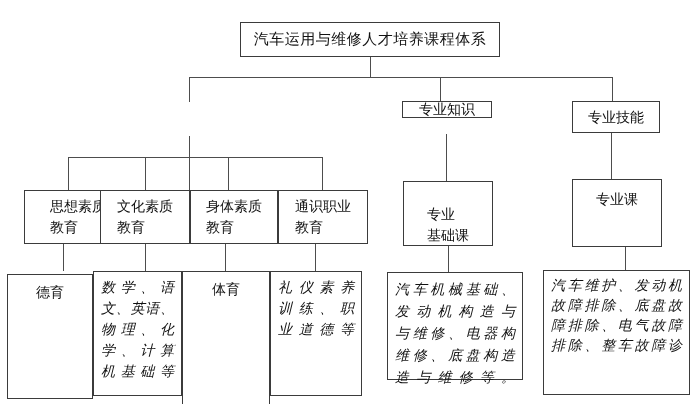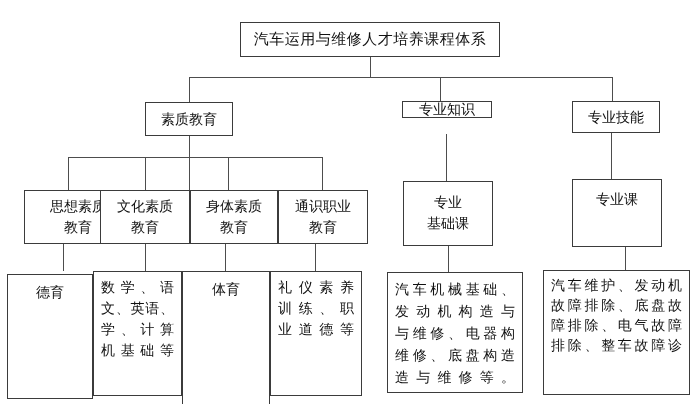--- a/index.html
+++ b/index.html
@@ -7,28 +7,27 @@
     position:relative; width:696px; height:404px; background:#ffffff;
     font-family:"DejaVu Sans","Liberation Sans",sans-serif;
     color:#111111; overflow:hidden;
   }
   .box {
     position:absolute; box-sizing:border-box;
     border:1px solid #3b3b3b; background:#ffffff;
     font-size:14px; line-height:21px; color:#111111;
     white-space:pre-line;
     display:flex; align-items:center; justify-content:center;
-    text-align:center;
   }
   .box.top { align-items:flex-start; padding-top:7px; }
   .box.block {
     display:block; text-align:left; padding:5px 7px;
     line-height:21px;
   }
-  .jl { text-align:justify; text-align-last:justify; }
+  .jl { text-align:justify; text-align-last:justify;font-style:italic; }
   .title-box { font-size:15px; letter-spacing:0.5px; }
   .vline, .hline { position:absolute; background:#4d4d4d; }
   .vline { width:1px; }
   .hline { height:1px; }
 </style>
 </head>
 <body>
 
 <div class="canvas">
 
@@ -48,37 +47,36 @@
   <div class="vline" style="left:145px; top:244px; height:27px;"></div>
   <div class="vline" style="left:225px; top:244px; height:27px;"></div>
   <div class="vline" style="left:315px; top:244px; height:27px;"></div>
   <div class="vline" style="left:446px; top:134px; height:47px;"></div>
   <div class="vline" style="left:448px; top:246px; height:26px;"></div>
   <div class="vline" style="left:611px; top:133px; height:46px;"></div>
   <div class="vline" style="left:625px; top:247px; height:23px;"></div>
 
   <div class="box title-box" style="left:240px; top:22px; width:260px; height:35px;">汽车运用与维修人才培养课程体系</div>
 
-  <div class="box" style="left:145px; top:102px; width:88px; height:34px;">素质教育</div>
   <div class="box" style="left:402px; top:101px; width:90px; height:17px;">专业知识</div>
   <div class="box" style="left:572px; top:101px; width:88px; height:32px;">专业技能</div>
 
   <div class="box" style="left:24px; top:190px; width:108px; height:54px;">思想素质
 教育</div>
   <div class="box" style="left:100px; top:190px; width:90px; height:54px;">文化素质
 教育</div>
   <div class="box" style="left:190px; top:190px; width:88px; height:54px;">身体素质
 教育</div>
   <div class="box" style="left:278px; top:190px; width:90px; height:54px;">通识职业
 教育</div>
 
-  <div class="box top" style="left:403px; top:181px; width:90px; height:65px; padding-top:10px;">专业
+  <div class="box top" style="left:403px; top:181px; width:90px; height:65px; padding-top:22px;">专业
 基础课</div>
   <div class="box top" style="left:572px; top:179px; width:90px; height:68px; padding-top:9px;">专业课</div>
 
   <div class="box top" style="left:7px; top:274px; width:86px; height:125px;">德育</div>
-  <div class="box block" style="left:93px; top:271px; width:89px; height:125px;"><div class="jl">数学、语</div><div class="jl">文、英语、</div><div class="jl">学、计算</div><div class="jl">机基础等</div></div>
+  <div class="box block" style="left:93px; top:271px; width:89px; height:125px;"><div class="jl">数学、语</div><div class="jl">文、英语、</div><div class="jl">物理、化</div><div class="jl">学、计算</div><div class="jl">机基础等</div></div>
   <div class="box top" style="left:182px; top:271px; width:88px; height:156px;">体育</div>
   <div class="box block" style="left:270px; top:271px; width:92px; height:125px;"><div class="jl">礼仪素养</div><div class="jl">训练、职</div><div class="jl">业道德等</div></div>
-  <div class="box block" style="left:387px; top:272px; width:136px; height:121px; line-height:22px;"><div class="jl">汽车机械基础、</div><div class="jl">发动机构造与</div><div class="jl">与维修、电器构</div><div class="jl">维修、底盘构造</div><div class="jl">造与维修等。</div></div>
+  <div class="box block" style="left:387px; top:272px; width:136px; height:108px; line-height:22px;"><div class="jl">汽车机械基础、</div><div class="jl">发动机构造与</div><div class="jl">与维修、电器构</div><div class="jl">维修、底盘构造</div><div class="jl">造与维修等。</div></div>
   <div class="box block" style="left:543px; top:270px; width:147px; height:125px; line-height:20px; padding-top:4px;"><div class="jl">汽车维护、发动机</div><div class="jl">故障排除、底盘故</div><div class="jl">障排除、电气故障</div><div class="jl">排除、整车故障诊</div></div>
 
 </div>
 
 </body></html>

